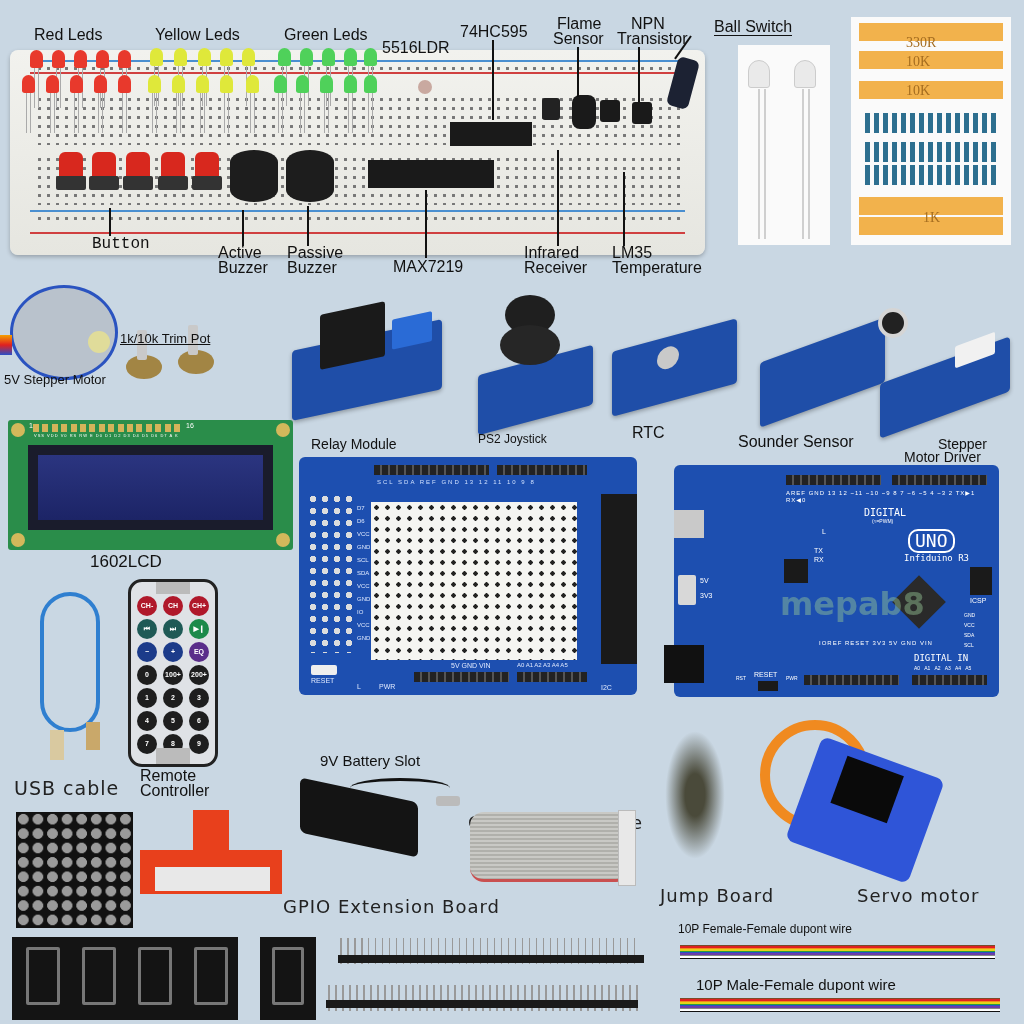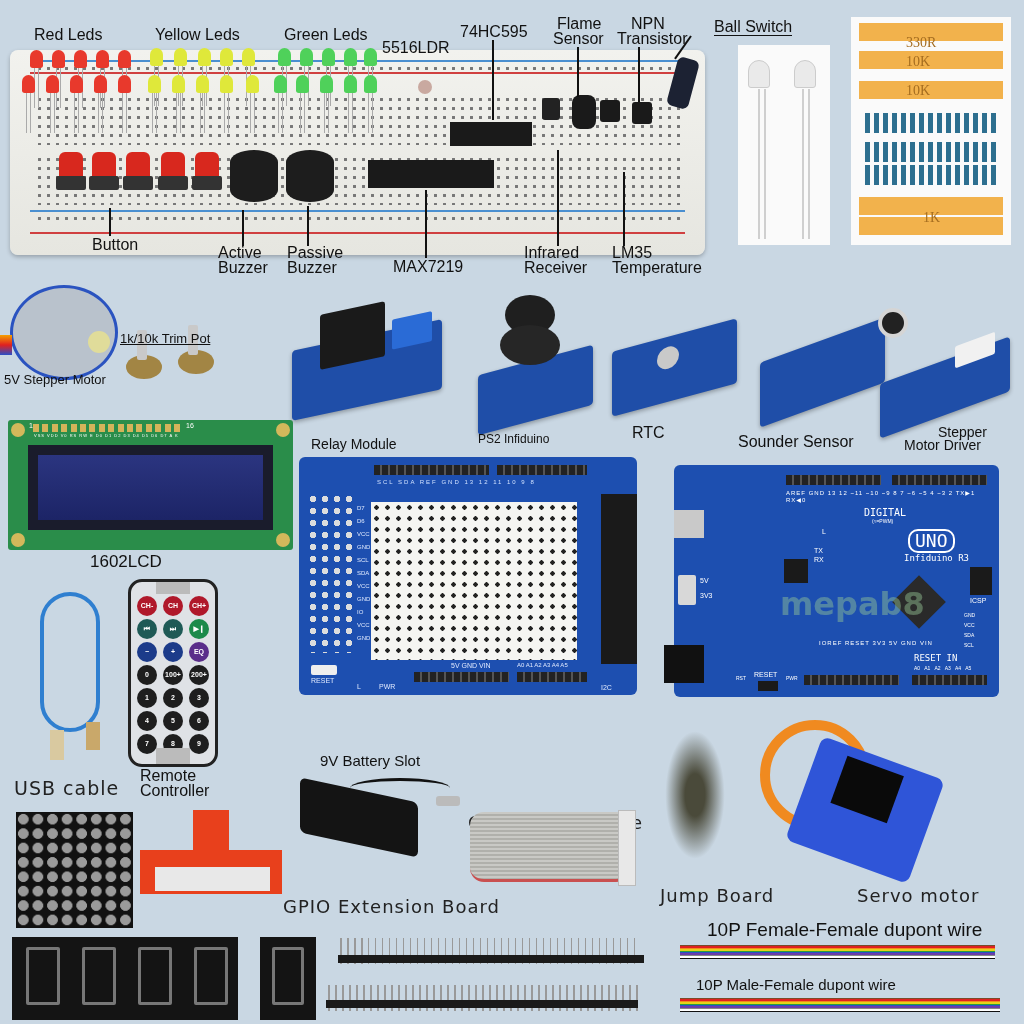--- a/index.html
+++ b/index.html
@@ -175,21 +175,21 @@
   <div>Sensor</div>
 </div>
 <div class="leader" style="left:577px;top:47px;height:50px;"></div>
 <div class="lbl two" style="left:617px;top:16px;">
   <div style="padding-left:14px;">NPN</div>
   <div>Transistor</div>
 </div>
 <div class="leader" style="left:638px;top:47px;height:55px;"></div>
 <div class="lbl" style="left:714px;top:19px;border-bottom:1px solid #111;padding-bottom:1px;">Ball Switch</div>
 <div class="abs" style="left:690px;top:36px;width:2px;height:28px;background:#111;transform:rotate(35deg);transform-origin:top;"></div>
-<div class="lbl" style="left:92px;top:237px;">Button</div>
+<div class="lbl" style="left:92px;top:237px;font-family:Liberation Mono, monospace;">Button</div>
 <div class="leader" style="left:109px;top:208px;height:28px;"></div>
 <div class="lbl two" style="left:218px;top:245px;">
   <div>Active</div>
   <div>Buzzer</div>
 </div>
 <div class="leader" style="left:242px;top:210px;height:36px;"></div>
 <div class="lbl two" style="left:287px;top:245px;">
   <div>Passive</div>
   <div>Buzzer</div>
 </div>
@@ -243,36 +243,36 @@
 
 <div class="pcb" style="left:292px;top:335px;width:150px;height:70px;transform:skewY(-12deg);">
   <div class="abs" style="left:28px;top:-30px;width:65px;height:55px;background:#1a1a1a;border-radius:3px;"></div>
   <div class="abs" style="left:100px;top:-10px;width:40px;height:30px;background:#2a6bd6;border-radius:2px;"></div>
 </div>
 <div class="lbl" style="left:311px;top:437px;font-size:14px;">Relay Module</div>
 
 <div class="pcb" style="left:478px;top:360px;width:115px;height:60px;transform:skewY(-15deg);"></div>
 <div class="abs" style="left:505px;top:295px;width:50px;height:40px;border-radius:50%;background:#1f1f1f;"></div>
 <div class="abs" style="left:500px;top:325px;width:60px;height:40px;border-radius:50%;background:#262626;"></div>
-<div class="lbl" style="left:478px;top:432px;font-size:12px;">PS2 Infiduino</div>
+<div class="lbl" style="left:478px;top:432px;font-size:12px;">PS2 Joystick</div>
 
 <div class="pcb" style="left:612px;top:335px;width:125px;height:65px;transform:skewY(-15deg);">
   <div class="abs" style="left:45px;top:10px;width:22px;height:22px;border-radius:50%;background:#c9c9c9;"></div>
 </div>
 <div class="lbl" style="left:632px;top:425px;">RTC</div>
 
 <div class="pcb" style="left:760px;top:340px;width:125px;height:65px;transform:skewY(-20deg);"></div>
 <div class="abs" style="left:878px;top:308px;width:30px;height:30px;border-radius:50%;background:#222;border:4px solid #d5d5d5;"></div>
 <div class="lbl" style="left:738px;top:434px;">Sounder Sensor</div>
 
 <div class="pcb" style="left:880px;top:360px;width:130px;height:55px;transform:skewY(-20deg);">
   <div class="abs" style="left:75px;top:-10px;width:40px;height:22px;background:#f1f1f1;border-radius:2px;"></div>
 </div>
 <div class="lbl two" style="left:904px;top:426px;font-size:14px;line-height:13px;">
-  <div style="padding-left:34px;">Stepper</div>
+  <div style="padding-left:34px;margin-top:12px;">Stepper</div>
   <div>Motor Driver</div>
 </div>
 
 <div class="abs lcd">
   <div class="lcd-hole" style="left:3px;top:3px;"></div>
   <div class="lcd-hole" style="right:3px;top:3px;"></div>
   <div class="lcd-hole" style="left:3px;bottom:3px;"></div>
   <div class="lcd-hole" style="right:3px;bottom:3px;"></div>
   <div class="lcd-pins"></div>
   <div class="abs" style="left:21px;top:2px;font-size:7px;color:#fff;">1</div>
@@ -352,21 +352,21 @@
   <div class="abs" style="left:296px;top:102px;width:22px;height:28px;background:#1a1a1a;"></div>
   <div class="abs" style="left:296px;top:132px;font-size:7px;color:#fff;">ICSP</div>
   <div class="abs" style="left:290px;top:145px;font-size:5px;color:#fff;line-height:10px;">
     <div>GND</div>
     <div>VCC</div>
     <div>SDA</div>
     <div>SCL</div>
   </div>
   <div class="abs" style="left:-10px;top:180px;width:40px;height:38px;background:#111;"></div>
   <div class="abs" style="left:145px;top:175px;font-size:6px;color:#fff;letter-spacing:1px;">IOREF RESET 3V3 5V GND VIN</div>
-  <div class="abs" style="left:240px;top:188px;font-size:9px;color:#fff;font-family:'DejaVu Sans Mono',monospace;">RESET IN</div>
+  <div class="abs" style="left:240px;top:188px;font-size:9px;color:#fff;font-family:'DejaVu Sans Mono',monospace;">DIGITAL IN</div>
   <div class="abs" style="left:240px;top:200px;font-size:5px;color:#fff;word-spacing:3px;">
     <span>A0</span>
     <span>A1</span>
     <span>A2</span>
     <span>A3</span>
     <span>A4</span>
     <span>A5</span>
   </div>
   <div class="pin-row" style="left:130px;top:210px;width:95px;"></div>
   <div class="pin-row" style="left:238px;top:210px;width:75px;"></div>
@@ -448,16 +448,16 @@
 </div>
 <div class="seg" style="left:260px;top:937px;width:56px;height:83px;">
   <div class="seg-digit" style="left:12px;top:10px;width:32px;height:58px;"></div>
 </div>
 
 <div class="header-pins" style="left:340px;top:938px;width:300px;"></div>
 <div class="header-strip" style="left:338px;top:955px;width:306px;"></div>
 <div class="header-pins" style="left:328px;top:985px;width:310px;"></div>
 <div class="header-strip" style="left:326px;top:1000px;width:312px;"></div>
 
-<div class="lbl" style="left:707px;top:922px;font-size:19px;">10P Female-Female dupont wire</div>
+<div class="lbl" style="left:678px;top:922px;font-size:12px;">10P Female-Female dupont wire</div>
 <div class="dupont" style="left:680px;top:945px;width:315px;"></div>
 <div class="lbl" style="left:696px;top:977px;font-size:15px;">10P Male-Female dupont wire</div>
 <div class="dupont" style="left:680px;top:998px;width:320px;"></div>
 
 </body></html>

